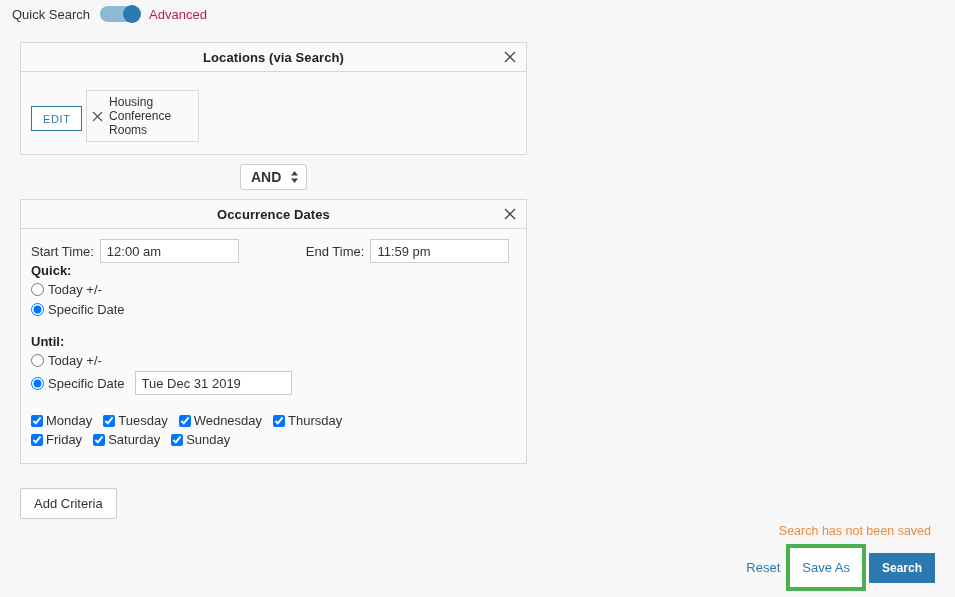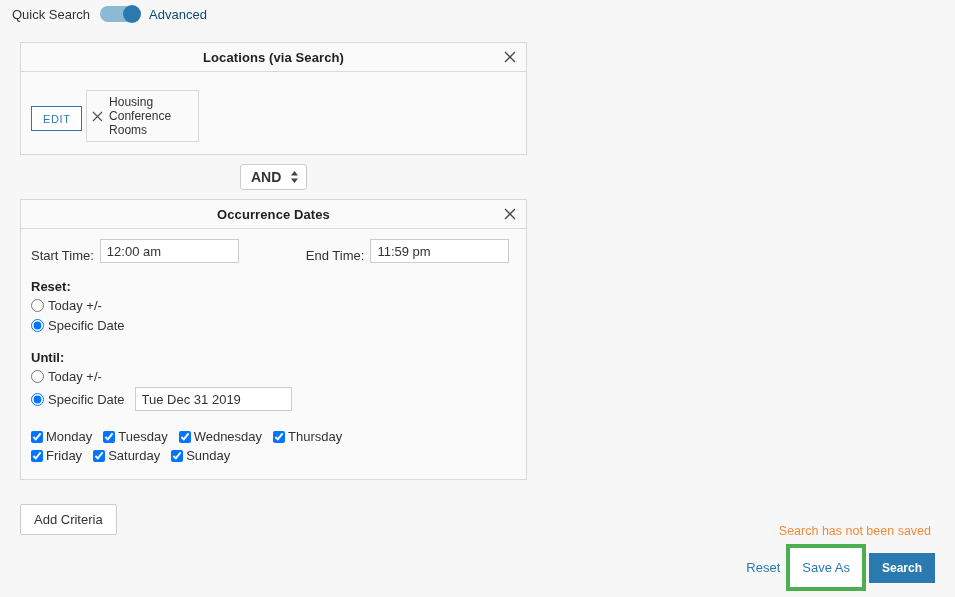--- a/index.html
+++ b/index.html
@@ -44,21 +44,21 @@
     position: absolute;
     width: 18px;
     height: 18px;
     border-radius: 50%;
     background: #2a7ab0;
     top: -1px;
     right: -1px;
   }
   .topbar-link {
     font-size: 13px;
-    color: #0c4a6e;
+    color: #be185d;
     text-decoration: none;
     cursor: pointer;
     white-space: nowrap;
   }
 
   
   .panel {
     margin-left: 20px;
     width: 507px;
     border: 1px solid #d8d8d8;
@@ -160,22 +160,21 @@
     top: 50%;
     transform: translateY(-50%);
     pointer-events: none;
     color: #444444;
   }
   .connector-arrows svg { display: block; }
 
   
   .time-row {
     display: flex;
-    align-items: flex-end;
-    margin-bottom: 16px;
+    align-items: center;
   }
   .field-label {
     font-size: 13px;
     color: #333333;
     margin-right: 6px;
     white-space: nowrap;
   }
   .text-input {
     border: 1px solid #cccccc;
     background: #ffffff;
@@ -372,21 +371,21 @@
   <div class="panel-body">
 
     <div class="time-row">
       <span class="field-label">Start Time:</span>
       <input class="text-input time-input" type="text" value="12:00 am" style="">
       <span class="field-label end-label">End Time:</span>
       <input class="text-input time-input" type="text" value="11:59 pm" style="">
     </div>
 
     <div>
-      <div class="group-title">Reset:</div>
+      <div class="group-title">Quick:</div>
       <label class="radio-row">
         <input type="radio" name="from-mode" style="">
         <span class="radio-label">Today +/-</span>
       </label>
       <div class="radio-row">
         <input type="radio" name="from-mode" checked="" style="">
         <span class="radio-label">Specific Date</span>
       </div>
     </div>
 

